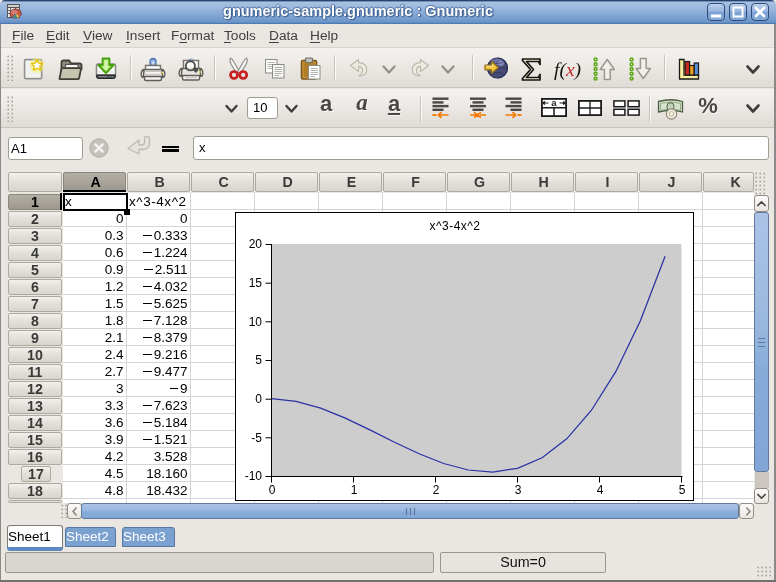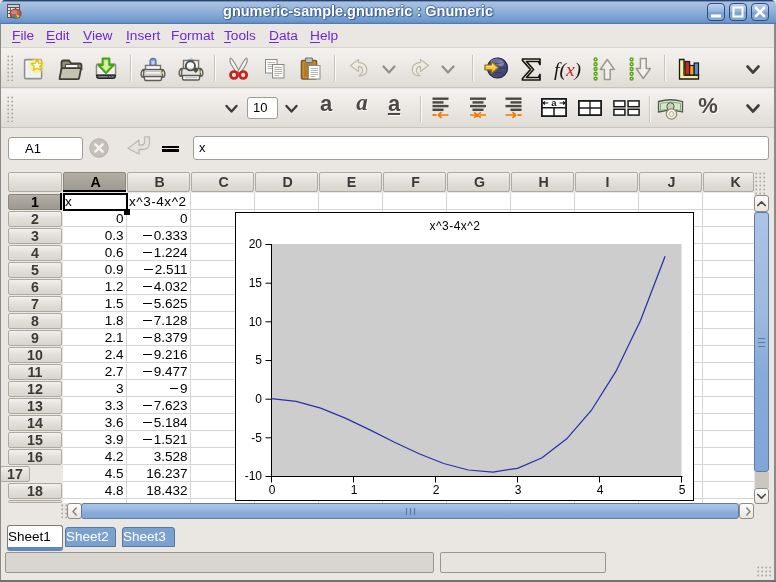--- a/index.html
+++ b/index.html
@@ -9,21 +9,21 @@
 #edgeR{position:absolute;left:774px;top:24px;width:1.5px;height:558px;background:#8a8a88}
 #edgeB{position:absolute;left:0;top:580px;width:776px;height:2px;background:#72716f}
 #titlebar{position:absolute;left:0;top:0;width:776px;height:24px;
  background:linear-gradient(180deg,#26426E 0%,#26426E 3.5%,#a9c2e3 8%,#9cb8de 32%,#7fa4d3 68%,#6d96c9 90%,#5d87bf 96%,#436ca6 100%);
  border-radius:5px 5px 0 0}
 #titletext{position:absolute;left:0;top:3px;width:716px;text-align:center;color:#fff;font-size:14.5px;
  font-weight:bold;text-shadow:1px 1px 1px #3c5f95,-1px 0 1px #54779f,0 -1px 1px #54779f,1px 0 1px #3c5f95}
 .winbtn{position:absolute;top:3px;width:18px;height:18px;border:1px solid #2e4d7d;border-radius:4px;
  background:linear-gradient(180deg,#bed1ec 0%,#94b3dd 48%,#7ba2d3 52%,#86aad8 100%)}
 #menubar{position:absolute;left:1px;top:24px;width:774px;height:24px;background:#EAE7E3;border-bottom:1px solid #d8d4cf}
-#menubar span{position:absolute;top:4px;font-size:13.7px;color:#6d28d9}
+#menubar span{position:absolute;top:4px;font-size:13.7px;color:#404040}
 #menubar u{text-underline-offset:2px}
 .toolbar{position:absolute;left:1px;width:774px;height:40px;
  background:linear-gradient(180deg,#f4f2ef 0%,#eae7e3 55%,#dfdcd6 100%);border-bottom:1px solid #c8c4bd}
 .tsep{position:absolute;top:7px;width:1px;height:26px;background:#c9c5be;box-shadow:1px 0 0 #fbfaf8}
 .field{position:absolute;background:#fff;border:1px solid #a29d93;border-radius:3px;font-size:13px;color:#000}
 .hdr{position:absolute;border:1px solid #aeaaa2;border-radius:2px;
  background:linear-gradient(180deg,#f2f0ed 0%,#e4e1db 45%,#d8d4ce 100%)}
 .hdrsel{background:linear-gradient(180deg,#b2aea5 0%,#a8a49b 50%,#9c9890 100%);border-color:#8c877b}
 .hl{position:absolute;width:100%;text-align:center;font-size:14.2px;font-weight:bold;color:#3a3a38}
 .cellv{position:absolute;font-size:13.5px;color:#000;line-height:17px;white-space:pre}
@@ -287,21 +287,21 @@
 <path d="M4.5 6.3 q10.5 -2.6 20 0 l0 7 q-9.5 -2.6 -20 0 z" fill="none" stroke="#8da37e" stroke-width="0.9"></path>
 <ellipse cx="14.5" cy="9.7" rx="3.6" ry="4" fill="#c4d4b6" stroke="#4f5d46" stroke-width="1"></ellipse>
 <circle cx="15.5" cy="17" r="5.2" fill="#f5f1e3" stroke="#8d8775" stroke-width="1.2"></circle>
 <circle cx="15.5" cy="17" r="2.4" fill="none" stroke="#b8b098" stroke-width="1"></circle>
 </svg>
 <div class="ticon" style="left:694px;top:93px;width:28px;text-align:center;font-size:22px;font-weight:bold;color:#4b4945;text-shadow:1px 1px 0 #fbfaf8">%</div>
 <svg class="ticon" style="left:744px;top:100px" width="18" height="17" viewBox="0 0 18 17">
 <path d="M3.5 5.5 L9 11.5 L14.5 5.5" stroke="#3e3e3c" stroke-width="2.6" fill="none" stroke-linecap="round" stroke-linejoin="round"></path>
 </svg>
 <div class="abs" style="left:1px;top:128px;width:774px;height:39px;background:#EAE7E3"></div>
-<div class="field" style="left:8px;top:137px;width:75px;height:23px;line-height:21px;padding-left:16px">A1</div>
+<div class="field" style="left:8px;top:137px;width:75px;height:23px;line-height:21px;padding-left:2px">A1</div>
 <svg class="abs" style="left:89px;top:138px" width="20" height="20" viewBox="0 0 20 20">
 <circle cx="10" cy="10" r="9.2" fill="#c6c0ba" stroke="#b2aca5"></circle>
 <path d="M6.4 6.4 L13.6 13.6 M13.6 6.4 L6.4 13.6" stroke="#f4f2f0" stroke-width="2.6" stroke-linecap="round"></path>
     </svg>
 <svg class="abs" style="left:126px;top:134px" width="26" height="26" viewBox="0 0 26 26">
 <path d="M2 14.5 L13 6 V11 H15.5 Q18.5 11 18.5 8 V3 H23.5 V9 Q23.5 15.5 16 15.5 H13 V20 Z" fill="#e6e3de" stroke="#bdb9b2" stroke-width="1.3" stroke-linejoin="round"></path>
 <path d="M18.5 3.5 h5" stroke="#cfccc6" stroke-width="1"></path>
     </svg>
 <div class="abs" style="left:162px;top:145.5px;width:17px;height:2.6px;background:#000"></div>
 <div class="abs" style="left:162px;top:149.2px;width:17px;height:2.6px;background:#000"></div>
@@ -382,21 +382,21 @@
     </div>
 <div class="hdr" style="left:8px;top:414.5px;width:54px;height:16px">
       <div class="hl" style="top:-1px;color:#3a3a38">14</div>
     </div>
 <div class="hdr" style="left:8px;top:431.5px;width:54px;height:16px">
       <div class="hl" style="top:-1px;color:#3a3a38">15</div>
     </div>
 <div class="hdr" style="left:8px;top:448.5px;width:54px;height:16px">
       <div class="hl" style="top:-1px;color:#3a3a38">16</div>
     </div>
-<div class="hdr" style="left:0;top:465.5px;width:30px;height:16px">
+<div class="hdr" style="left:21px;top:465.5px;width:30px;height:16px">
       <div class="hl" style="top:-1px;color:#3a3a38">17</div>
     </div>
 <div class="hdr" style="left:8px;top:482.5px;width:54px;height:16px">
       <div class="hl" style="top:-1px;color:#3a3a38">18</div>
     </div>
 <div class="hdr" style="left:8px;top:499.5px;width:54px;height:3.0px"></div>
 <div class="abs" style="left:60px;top:193px;width:2px;height:17px;background:#000"></div>
 <div class="abs" style="left:63px;top:193px;width:691px;height:310px;background:#fff;overflow:hidden;
 background-image:repeating-linear-gradient(180deg,rgba(0,0,0,0) 0px,rgba(0,0,0,0) 16px,#d5d5d5 16px,#d5d5d5 17px),
 repeating-linear-gradient(90deg,rgba(0,0,0,0) 0px,rgba(0,0,0,0) 63px,#d5d5d5 63px,#d5d5d5 64px)">
@@ -426,21 +426,21 @@
 <div class="cellv num" style="left:64px;top:187.0px;width:60.5px"><span class="mi"></span>9</div>
 <div class="cellv num" style="left:0px;top:204.0px;width:60.5px">3.3</div>
 <div class="cellv num" style="left:64px;top:204.0px;width:60.5px"><span class="mi"></span>7.623</div>
 <div class="cellv num" style="left:0px;top:221.0px;width:60.5px">3.6</div>
 <div class="cellv num" style="left:64px;top:221.0px;width:60.5px"><span class="mi"></span>5.184</div>
 <div class="cellv num" style="left:0px;top:238.0px;width:60.5px">3.9</div>
 <div class="cellv num" style="left:64px;top:238.0px;width:60.5px"><span class="mi"></span>1.521</div>
 <div class="cellv num" style="left:0px;top:255.0px;width:60.5px">4.2</div>
 <div class="cellv num" style="left:64px;top:255.0px;width:60.5px">3.528</div>
 <div class="cellv num" style="left:0px;top:272.0px;width:60.5px">4.5</div>
-<div class="cellv num" style="left:64px;top:272.0px;width:60.5px">16.237</div>
+<div class="cellv num" style="left:64px;top:272.0px;width:60.5px">18.160</div>
 <div class="cellv num" style="left:0px;top:289.0px;width:60.5px">4.8</div>
 <div class="cellv num" style="left:64px;top:289.0px;width:60.5px">18.432</div>
 </div>
 <div class="abs" style="left:63px;top:193px;width:65px;height:18px;border:2px solid #000"></div>
 <div class="abs" style="left:124px;top:209px;width:6px;height:6px;background:#000"></div>
 <div class="abs" style="left:235px;top:212px;width:459px;height:289px;background:#fff;border:1px solid #000">
 <svg width="457" height="286" viewBox="0 0 457 286" style="position:absolute;left:0;top:0">
 <rect x="35.5" y="31" width="410" height="232.5" fill="#cdcdcd"></rect>
 <path d="M29.5 31.5 h6" stroke="#000" stroke-width="1"></path>
 <text x="26" y="35.3" font-size="12" text-anchor="end" fill="#000">20</text>
@@ -527,20 +527,21 @@
 <div class="sbtn" style="left:739px;top:503px;width:15px;height:16px"></div>
 <svg class="abs" style="left:743px;top:506px" width="10" height="11" viewBox="0 0 10 11">
       <path d="M3.8 2 L7 5.5 L3.8 9" stroke="#87837c" stroke-width="1.5" fill="none" stroke-linecap="round" stroke-linejoin="round"></path>
     </svg>
 <div class="tab" style="left:7px;top:525px;width:56px;height:22px;background:#fff;border:1px solid #7d7a74;border-bottom:none;color:#000;line-height:21px">Sheet1</div>
 <div class="abs" style="left:7px;top:546.5px;width:56px;height:4.5px;background:#5e88c0;border-radius:0 0 3px 3px"></div>
 <div class="tab" style="left:65px;top:527px;width:51px;height:19.5px;background:#7ba1d0;border:1px solid #56779f;color:#fff;line-height:18px">Sheet2</div>
 <div class="tab" style="left:122px;top:527px;width:53px;height:19.5px;background:#7ba1d0;border:1px solid #56779f;color:#fff;line-height:18px">Sheet3</div>
 <div class="statbox" style="left:5px;top:552px;width:429px;height:21px;background:#d9d5cf"></div>
 <div class="statbox" style="left:440px;top:552px;width:166px;height:21px;background:#e7e4df"></div>
+<div class="abs" style="left:440px;top:554px;width:166px;text-align:center;font-size:14.3px;color:#111">Sum=0</div>
 <svg class="abs" style="left:757px;top:566px" width="14" height="12" viewBox="0 0 14 12">
       <circle cx="1.2" cy="1.5" r="0.9" fill="#a8a49c"></circle>
       <circle cx="5.2" cy="1.5" r="0.9" fill="#a8a49c"></circle>
       <circle cx="9.2" cy="1.5" r="0.9" fill="#a8a49c"></circle>
       <circle cx="13.2" cy="1.5" r="0.9" fill="#a8a49c"></circle>
       <circle cx="1.2" cy="5.5" r="0.9" fill="#a8a49c"></circle>
       <circle cx="5.2" cy="5.5" r="0.9" fill="#a8a49c"></circle>
       <circle cx="9.2" cy="5.5" r="0.9" fill="#a8a49c"></circle>
       <circle cx="13.2" cy="5.5" r="0.9" fill="#a8a49c"></circle>
       <circle cx="1.2" cy="9.5" r="0.9" fill="#a8a49c"></circle>

